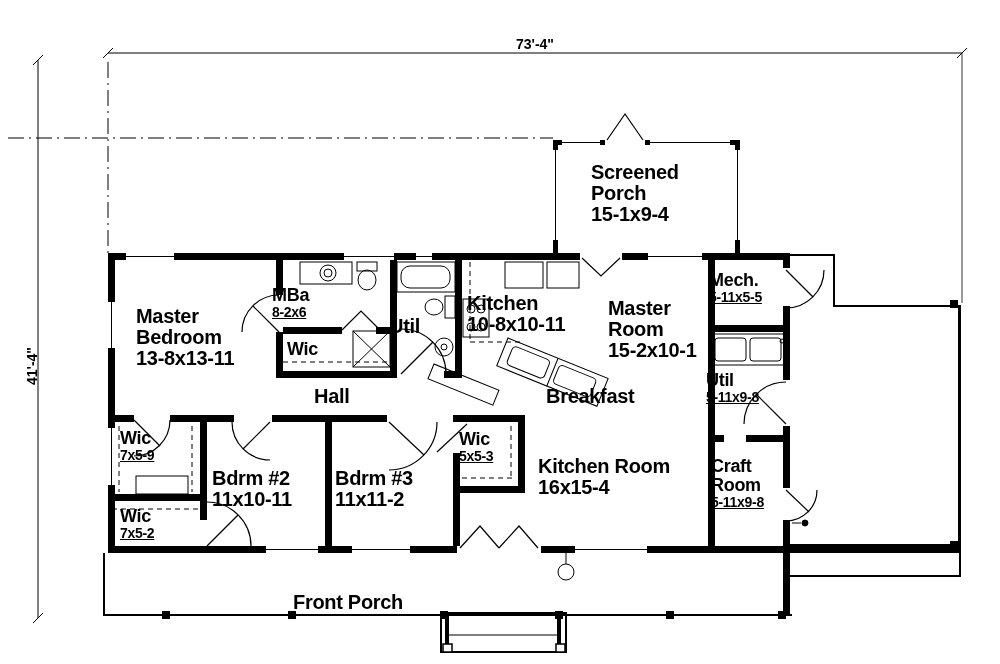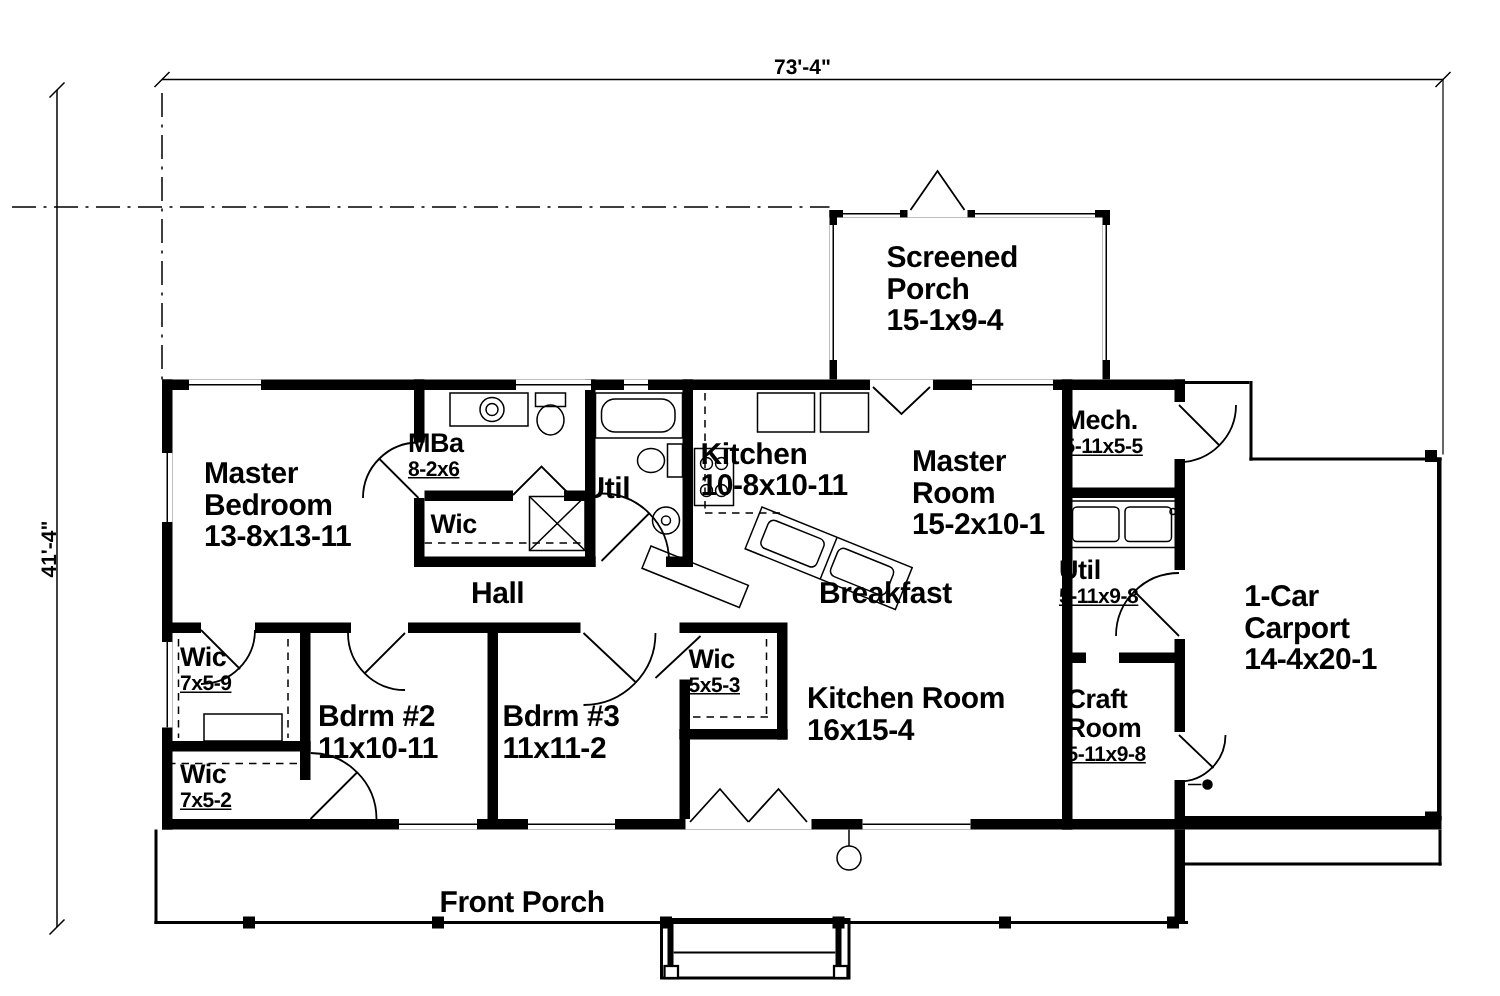--- a/index.html
+++ b/index.html
@@ -313,24 +313,20 @@
     <span class="nm">Breakfast</span>
     </div>
   <div class="lbl sm" style="left:749px;top:271px;width:80px">
     <span class="nm">Mech.</span>
       <span class="dm">5-11x5-5</span>
     </div>
   <div class="lbl sm" style="left:746px;top:371px;width:80px">
     <span class="nm">Util</span>
       <span class="dm">5-11x9-8</span>
     </div>
-  <div class="lbl" style="left:877px;top:388px;width:95px">
-    <span class="nm">1-Car Carport</span>
-      <span class="dm">14-4x20-1</span>
-    </div>
   <div class="lbl sm" style="left:155px;top:429px;width:70px">
     <span class="nm">Wic</span>
       <span class="dm">7x5-9</span>
     </div>
   <div class="lbl sm" style="left:155px;top:507px;width:70px">
     <span class="nm">Wic</span>
       <span class="dm">7x5-2</span>
     </div>
   <div class="lbl" style="left:267px;top:468px;width:110px">
     <span class="nm">Bdrm #2</span>

